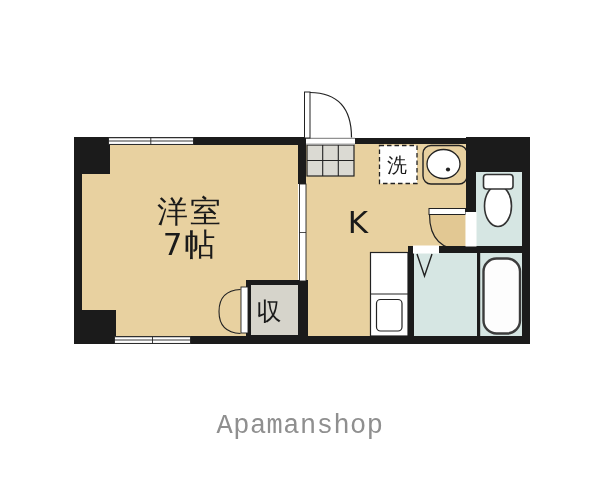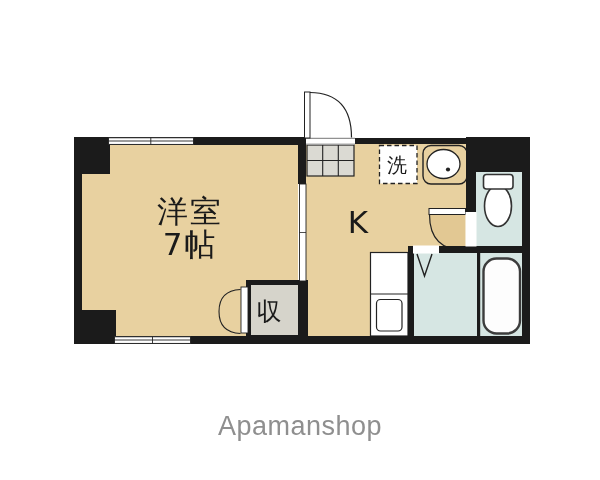--- a/index.html
+++ b/index.html
@@ -5,21 +5,21 @@
   html,body{margin:0;padding:0;background:#ffffff;}
   .stage{position:relative;width:600px;height:480px;background:#ffffff;overflow:hidden;
          font-family:"DejaVu Sans","Liberation Sans",sans-serif;}
   svg{position:absolute;left:0;top:0;}
   .wall{fill:#1b1b1b;stroke:none;}
   .ln{stroke:#222222;fill:none;}
   .fixture{fill:#ffffff;stroke:#222222;}
   .jp{font-family:"DejaVu Sans","Liberation Sans",sans-serif;fill:#1a1a1a;letter-spacing:2px;}
   .brand{position:absolute;left:0;top:411px;width:600px;text-align:center;
          font-size:27px;letter-spacing:0.5px;color:#8f8f8f;
-         font-family:Liberation Sans, sans-serif;}
+         font-family:Liberation Mono, monospace;}
 </style>
 </head>
 <body>
 
 <div class="stage">
   <svg width="600" height="480" viewBox="0 0 600 480">
 
     <rect x="82" y="145" width="216" height="191" fill="#e8d1a0"></rect>
     <rect x="306" y="143" width="160" height="193" fill="#e8d1a0"></rect>
     <rect x="476" y="172" width="46" height="74" fill="#d6e6e3"></rect>

